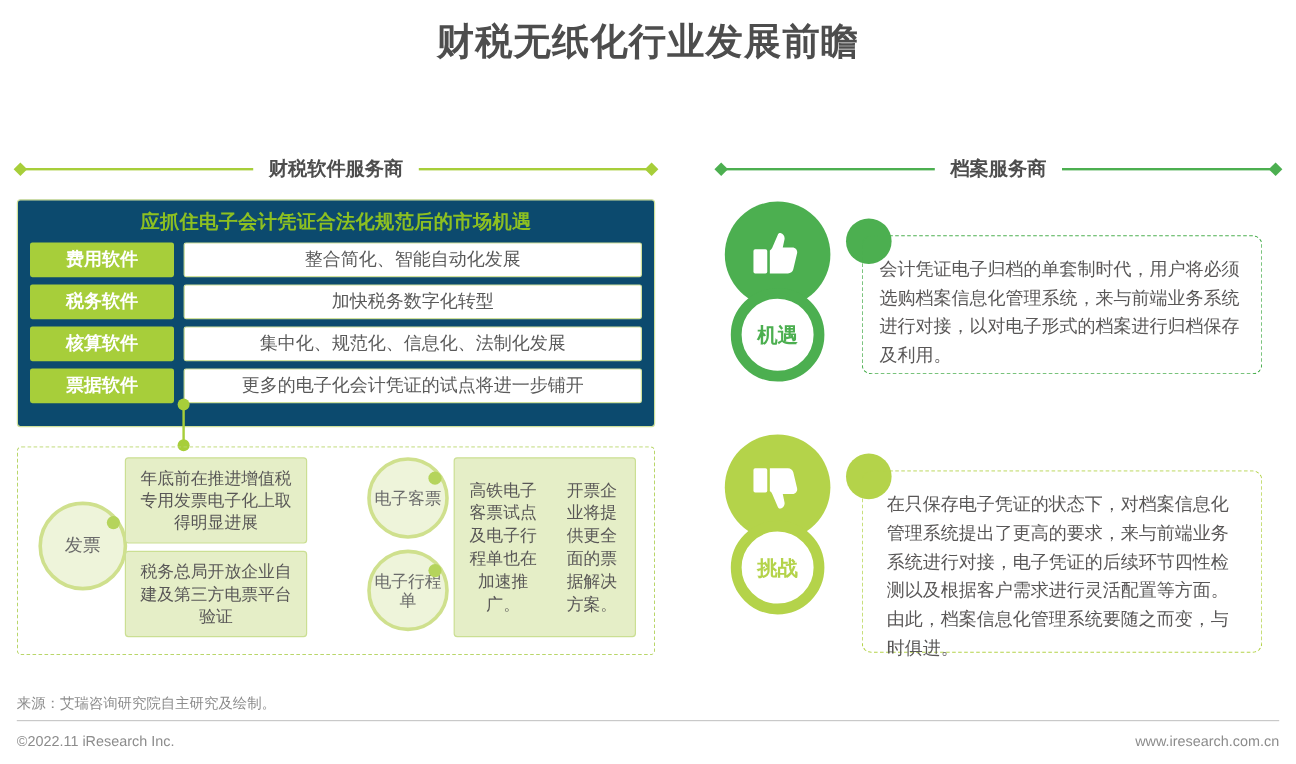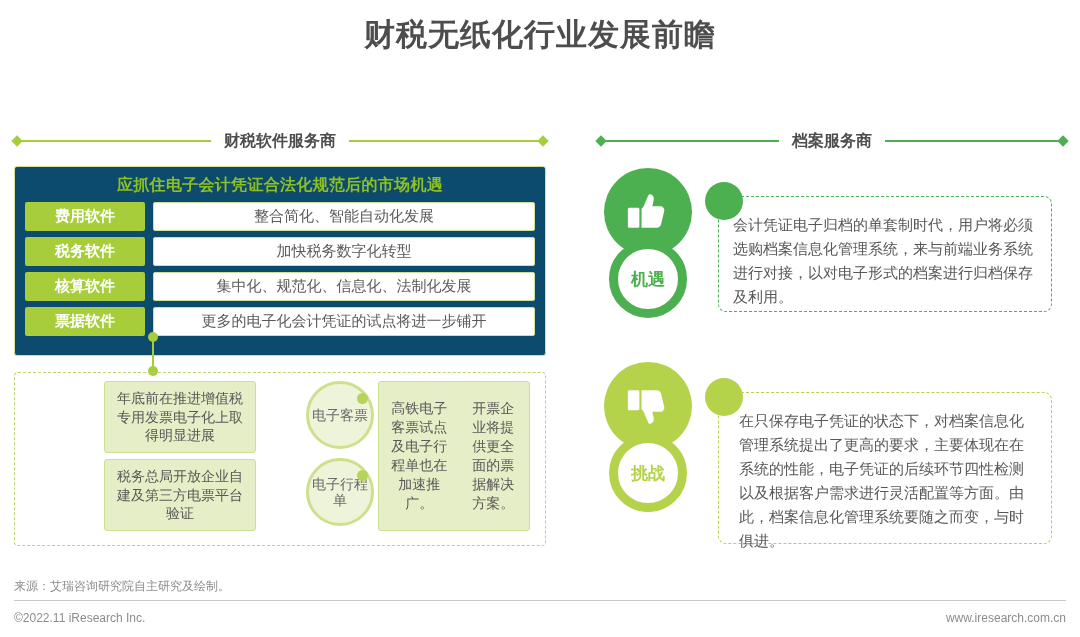--- a/index.html
+++ b/index.html
@@ -212,20 +212,24 @@
     </div>
   </div>
 
   <div class="connector">
     <span class="dot top"></span>
     <span class="dot bot"></span>
   </div>
 
   <div class="dashbox"></div>
 
+  <div class="ring filled" id="ring-fapiao">
+    <span class="knob"></span>
+    <span>发票</span>
+  </div>
 
   <div class="gbox" id="gbox-1">年底前在推进增值税专用发票电子化上取得明显进展</div>
   <div class="gbox" id="gbox-2">税务总局开放企业自建及第三方电票平台验证</div>
 
   <div class="ring filled" id="ring-ekp">
     <span class="knob"></span>
     <span>电子客票</span>
   </div>
   <div class="ring filled" id="ring-etr">
     <span class="knob"></span>
@@ -252,20 +256,20 @@
   <div class="badge" id="badge-chal">
     <div class="top-circle">
       <svg class="thumb" viewBox="0 0 64 64">
         <rect x="4" y="10" width="16" height="28" rx="2" fill="#ffffff"></rect>
         <path d="M24 10h20c3 0 5.6 2 6.2 4.8l4.4 18.5c.8 3.4-1.8 6.7-5.3 6.7H38l2 9.4c.7 3.3-1.3 6.6-4.6 7.4-1.3.3-2.5-.4-3-1.6l-6.6-15.4c-.5-1.1-1.2-2-2.1-2.7l-.7-.5V10z" fill="#ffffff"></path>
       </svg>
     </div>
     <div class="bot-circle">挑战</div>
   </div>
   <div class="bub-dot" id="dot-chal"></div>
-  <div class="bubble" id="bubble-chal">在只保存电子凭证的状态下，对档案信息化管理系统提出了更高的要求，主要体现在在系统的性能，电子凭证的后续环节四性检测以及根据客户需求进行灵活配置等方面。由此，档案信息化管理系统要随之而变，与时俱进。</div>
+  <div class="bubble" id="bubble-chal">在只保存电子凭证的状态下，对档案信息化管理系统提出了更高的要求，来与前端业务系统进行对接，电子凭证的后续环节四性检测以及根据客户需求进行灵活配置等方面。由此，档案信息化管理系统要随之而变，与时俱进。</div>
 
   <div class="source">来源：艾瑞咨询研究院自主研究及绘制。</div>
   <div class="foot-rule"></div>
   <div class="foot-left">©2022.11 iResearch Inc.</div>
   <div class="foot-right">www.iresearch.com.cn</div>
 
 </div>
 
 </body></html>

